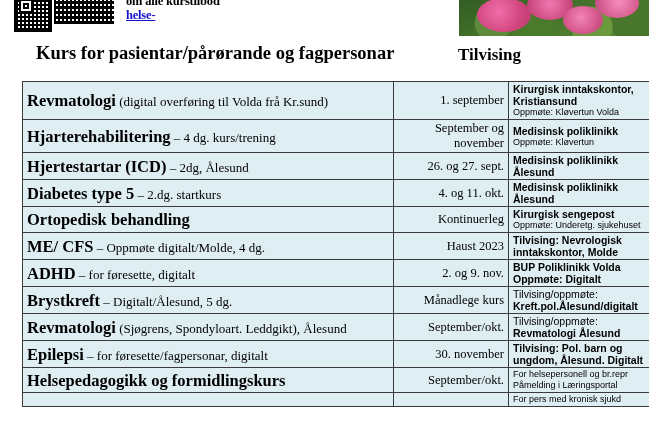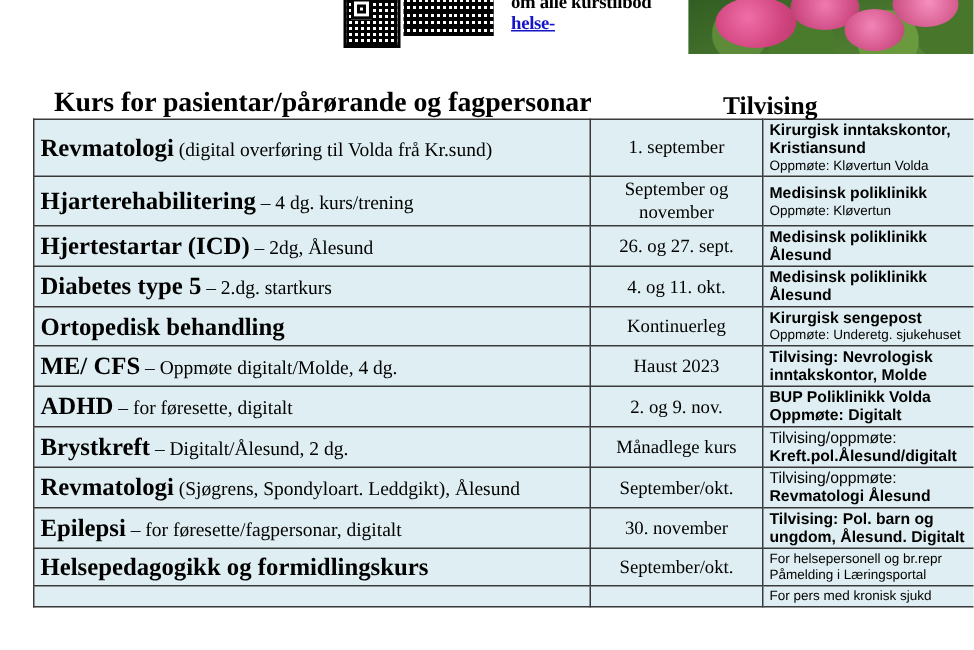--- a/index.html
+++ b/index.html
@@ -17,21 +17,20 @@
   }
 
   
   .top-area {
     display: flex;
     align-items: flex-start;
     height: 40px;
     padding: 0 0 0 14px;
     box-sizing: border-box;
     position: relative;
-    justify-content: center;
   }
   .qr-block {
     display: flex;
     align-items: flex-start;
     margin-top: -6px;
   }
   .qr-code {
     width: 38px;
     height: 38px;
     background:
@@ -111,23 +110,22 @@
     background: radial-gradient(circle at 50% 45%, #ef7ab0, #cf4b84 65%, #b03a68); }
   .bloom3 { left: 104px; top: 14px; width: 40px; height: 28px;
     background: radial-gradient(circle at 45% 40%, #f284b7, #d4568b 60%, #b23f70); }
   .bloom4 { left: 136px; top: -4px; width: 44px; height: 30px;
     background: radial-gradient(circle at 55% 45%, #f58fbe, #d85f92 60%, #b6437a); }
 
   
   .title-row {
     display: flex;
     align-items: flex-end;
-    padding: 2px 0 0 0;
-    margin-top: 17px;
-    gap: 24px;
+    padding: 2px 0 18px 0;
+    margin-top: 1px;
   }
   .main-title {
     font-family: "Liberation Serif", serif;
     font-weight: bold;
     font-size: 18.5px;
     line-height: 20px;
     padding-left: 36px;
     flex: 0 0 auto;
     width: 452px;
     box-sizing: border-box;
@@ -155,21 +153,21 @@
   }
   td.col-name {
     width: 362px;
     background: #daeaf0;
   }
   td.col-when {
     width: 106px;
     font-family: "Liberation Serif", serif;
     font-size: 12.5px;
     background: #ffffff;
-    text-align: center;
+    text-align: right;
     padding-left: 6px;
   }
   td.col-ref {
     width: 157px;
     background: #ffffff;
     font-family: "Liberation Sans", sans-serif;
     font-size: 10.5px;
     line-height: 12px;
     padding: 1px 4px;
   }
@@ -275,21 +273,21 @@
       </tr>
       <tr>
         <td class="col-name"><span class="course-title">ADHD</span><span class="course-sub"> – for føresette, digitalt</span></td>
         <td class="col-when">2. og 9. nov.</td>
         <td class="col-ref">
           <span class="ref-line ref-bold">BUP Poliklinikk Volda</span>
           <span class="ref-line ref-bold">Oppmøte: Digitalt</span>
         </td>
       </tr>
       <tr>
-        <td class="col-name"><span class="course-title">Brystkreft</span><span class="course-sub"> – Digitalt/Ålesund, 2 dg.</span></td>
+        <td class="col-name"><span class="course-title">Brystkreft</span><span class="course-sub"> – Digitalt/Ålesund, 5 dg.</span></td>
         <td class="col-when">Månadlege kurs</td>
         <td class="col-ref">
           <span class="ref-line">Tilvising/oppmøte:</span>
           <span class="ref-line ref-bold">Kreft.pol.Ålesund/digitalt</span>
         </td>
       </tr>
       <tr>
         <td class="col-name"><span class="course-title">Revmatologi</span><span class="course-sub"> (Sjøgrens, Spondyloart. Leddgikt), Ålesund</span></td>
         <td class="col-when">September/okt.</td>
         <td class="col-ref">

